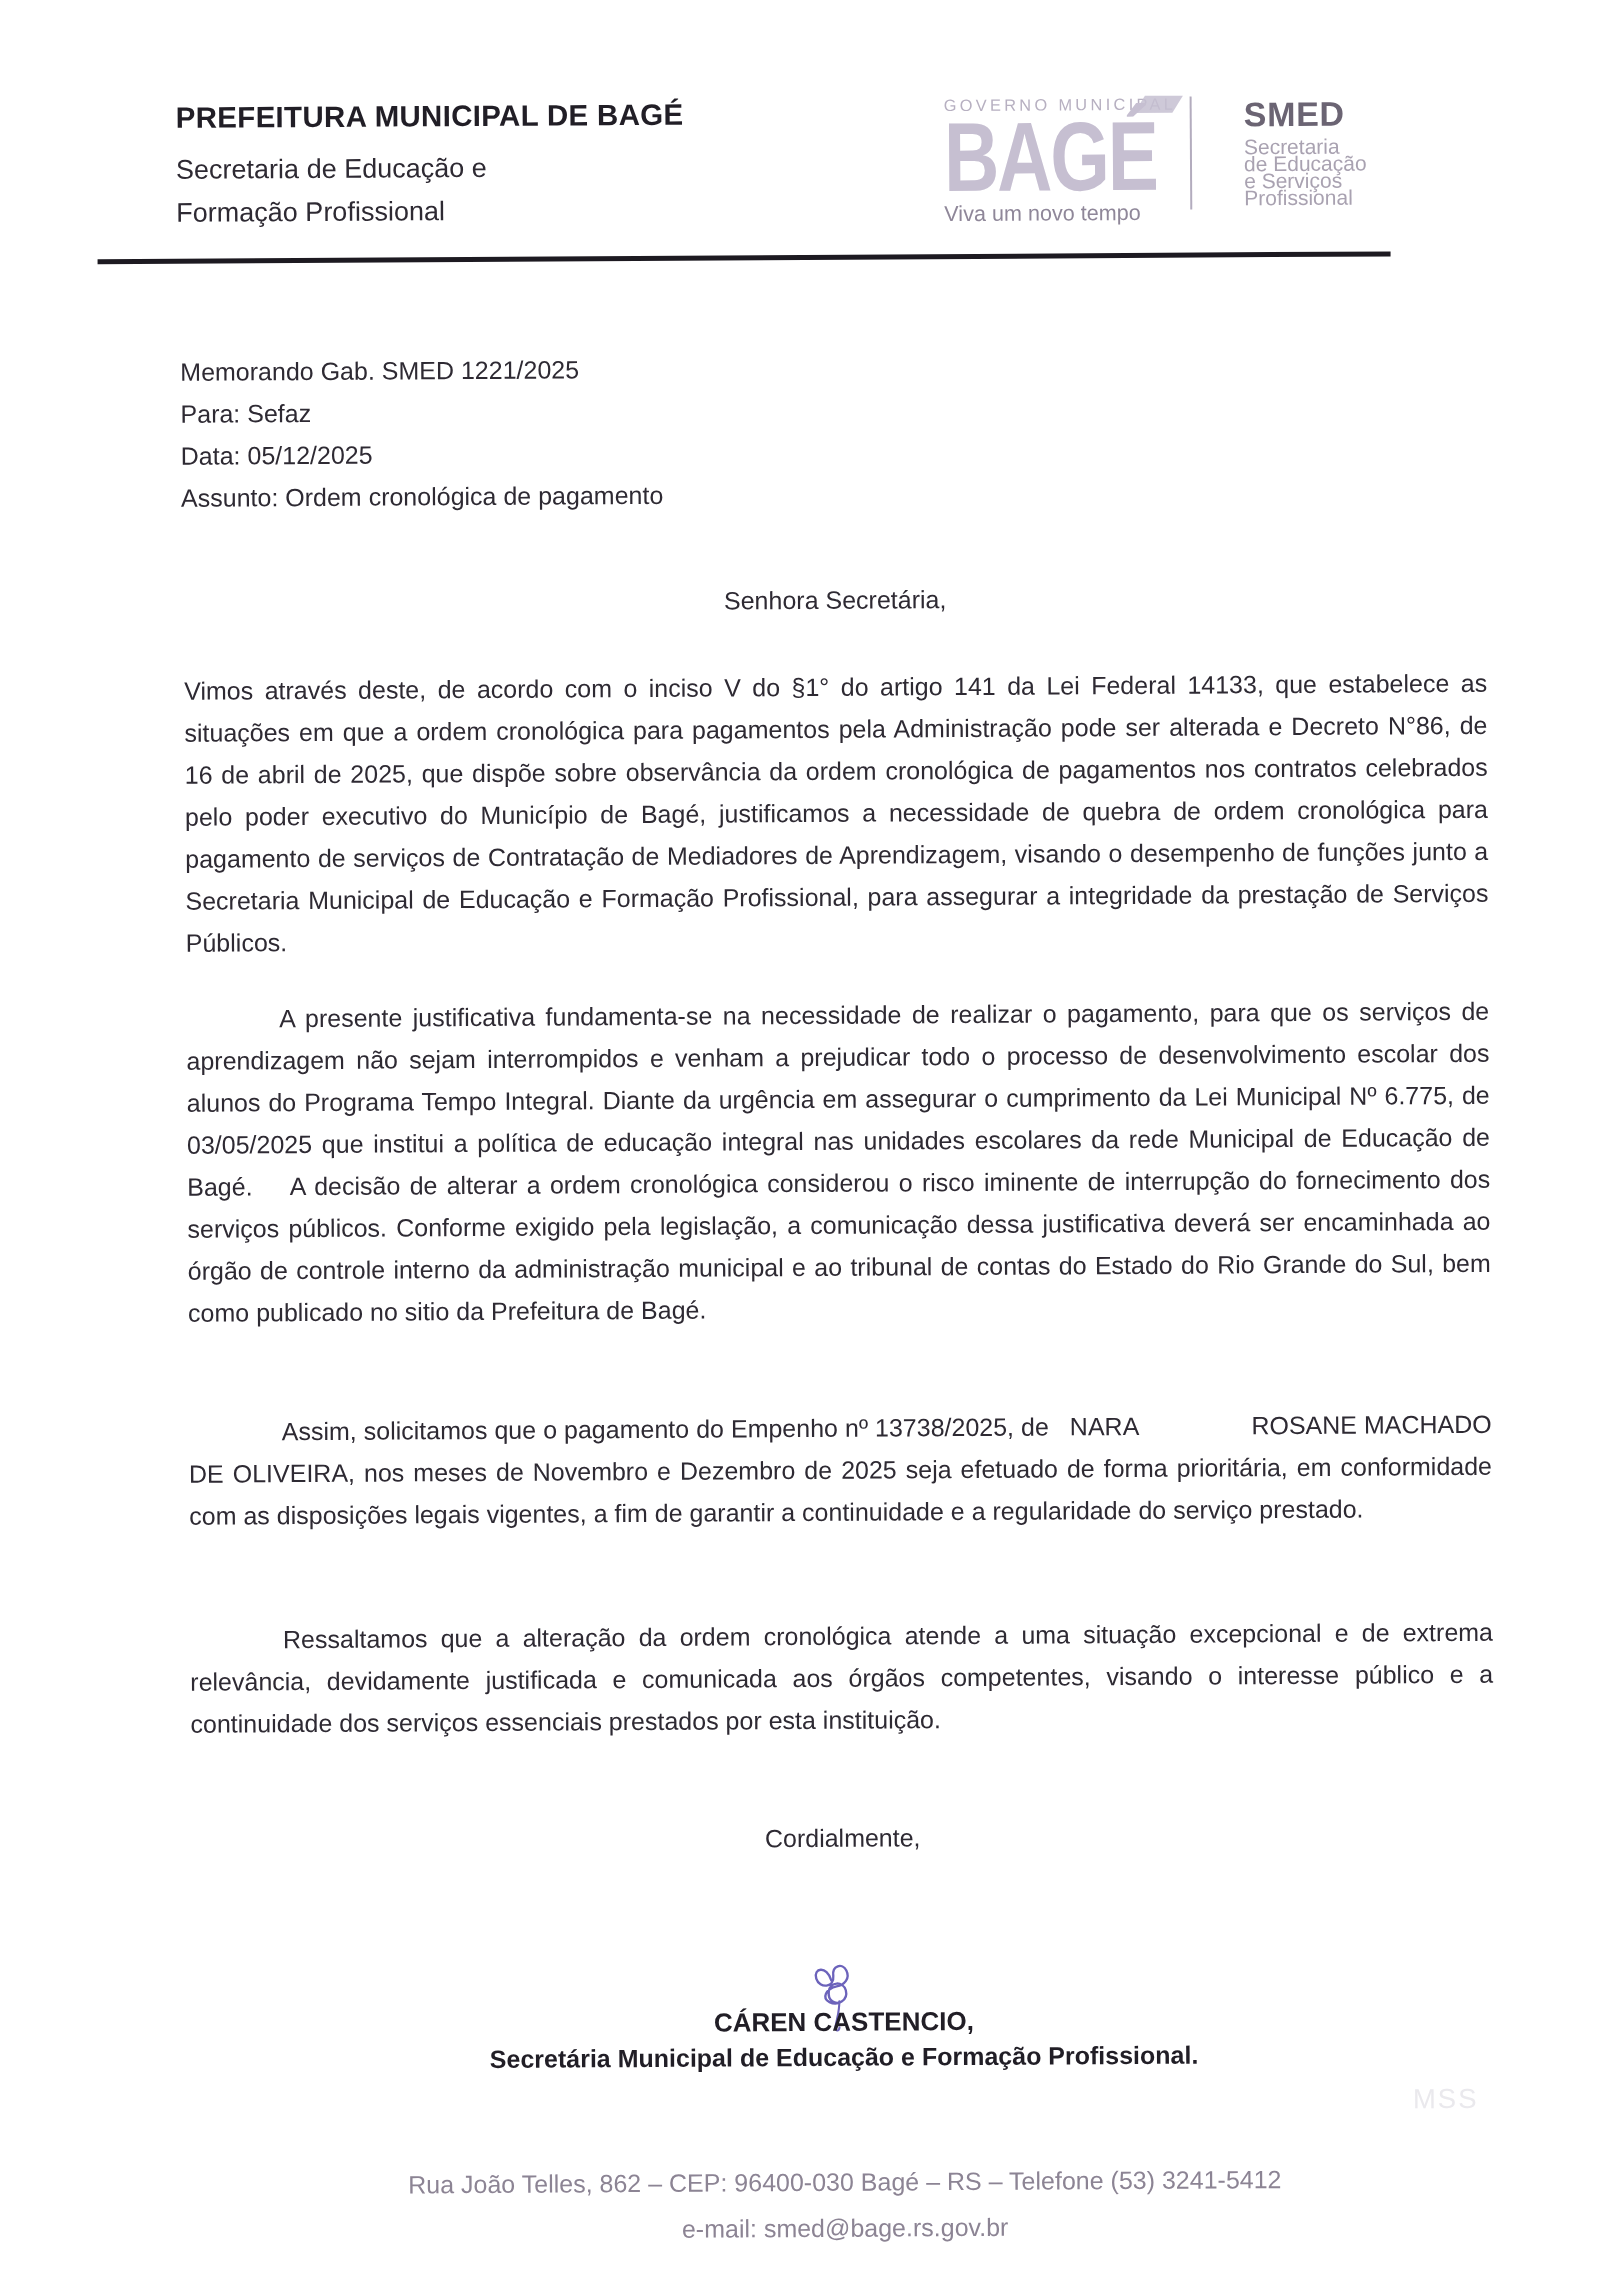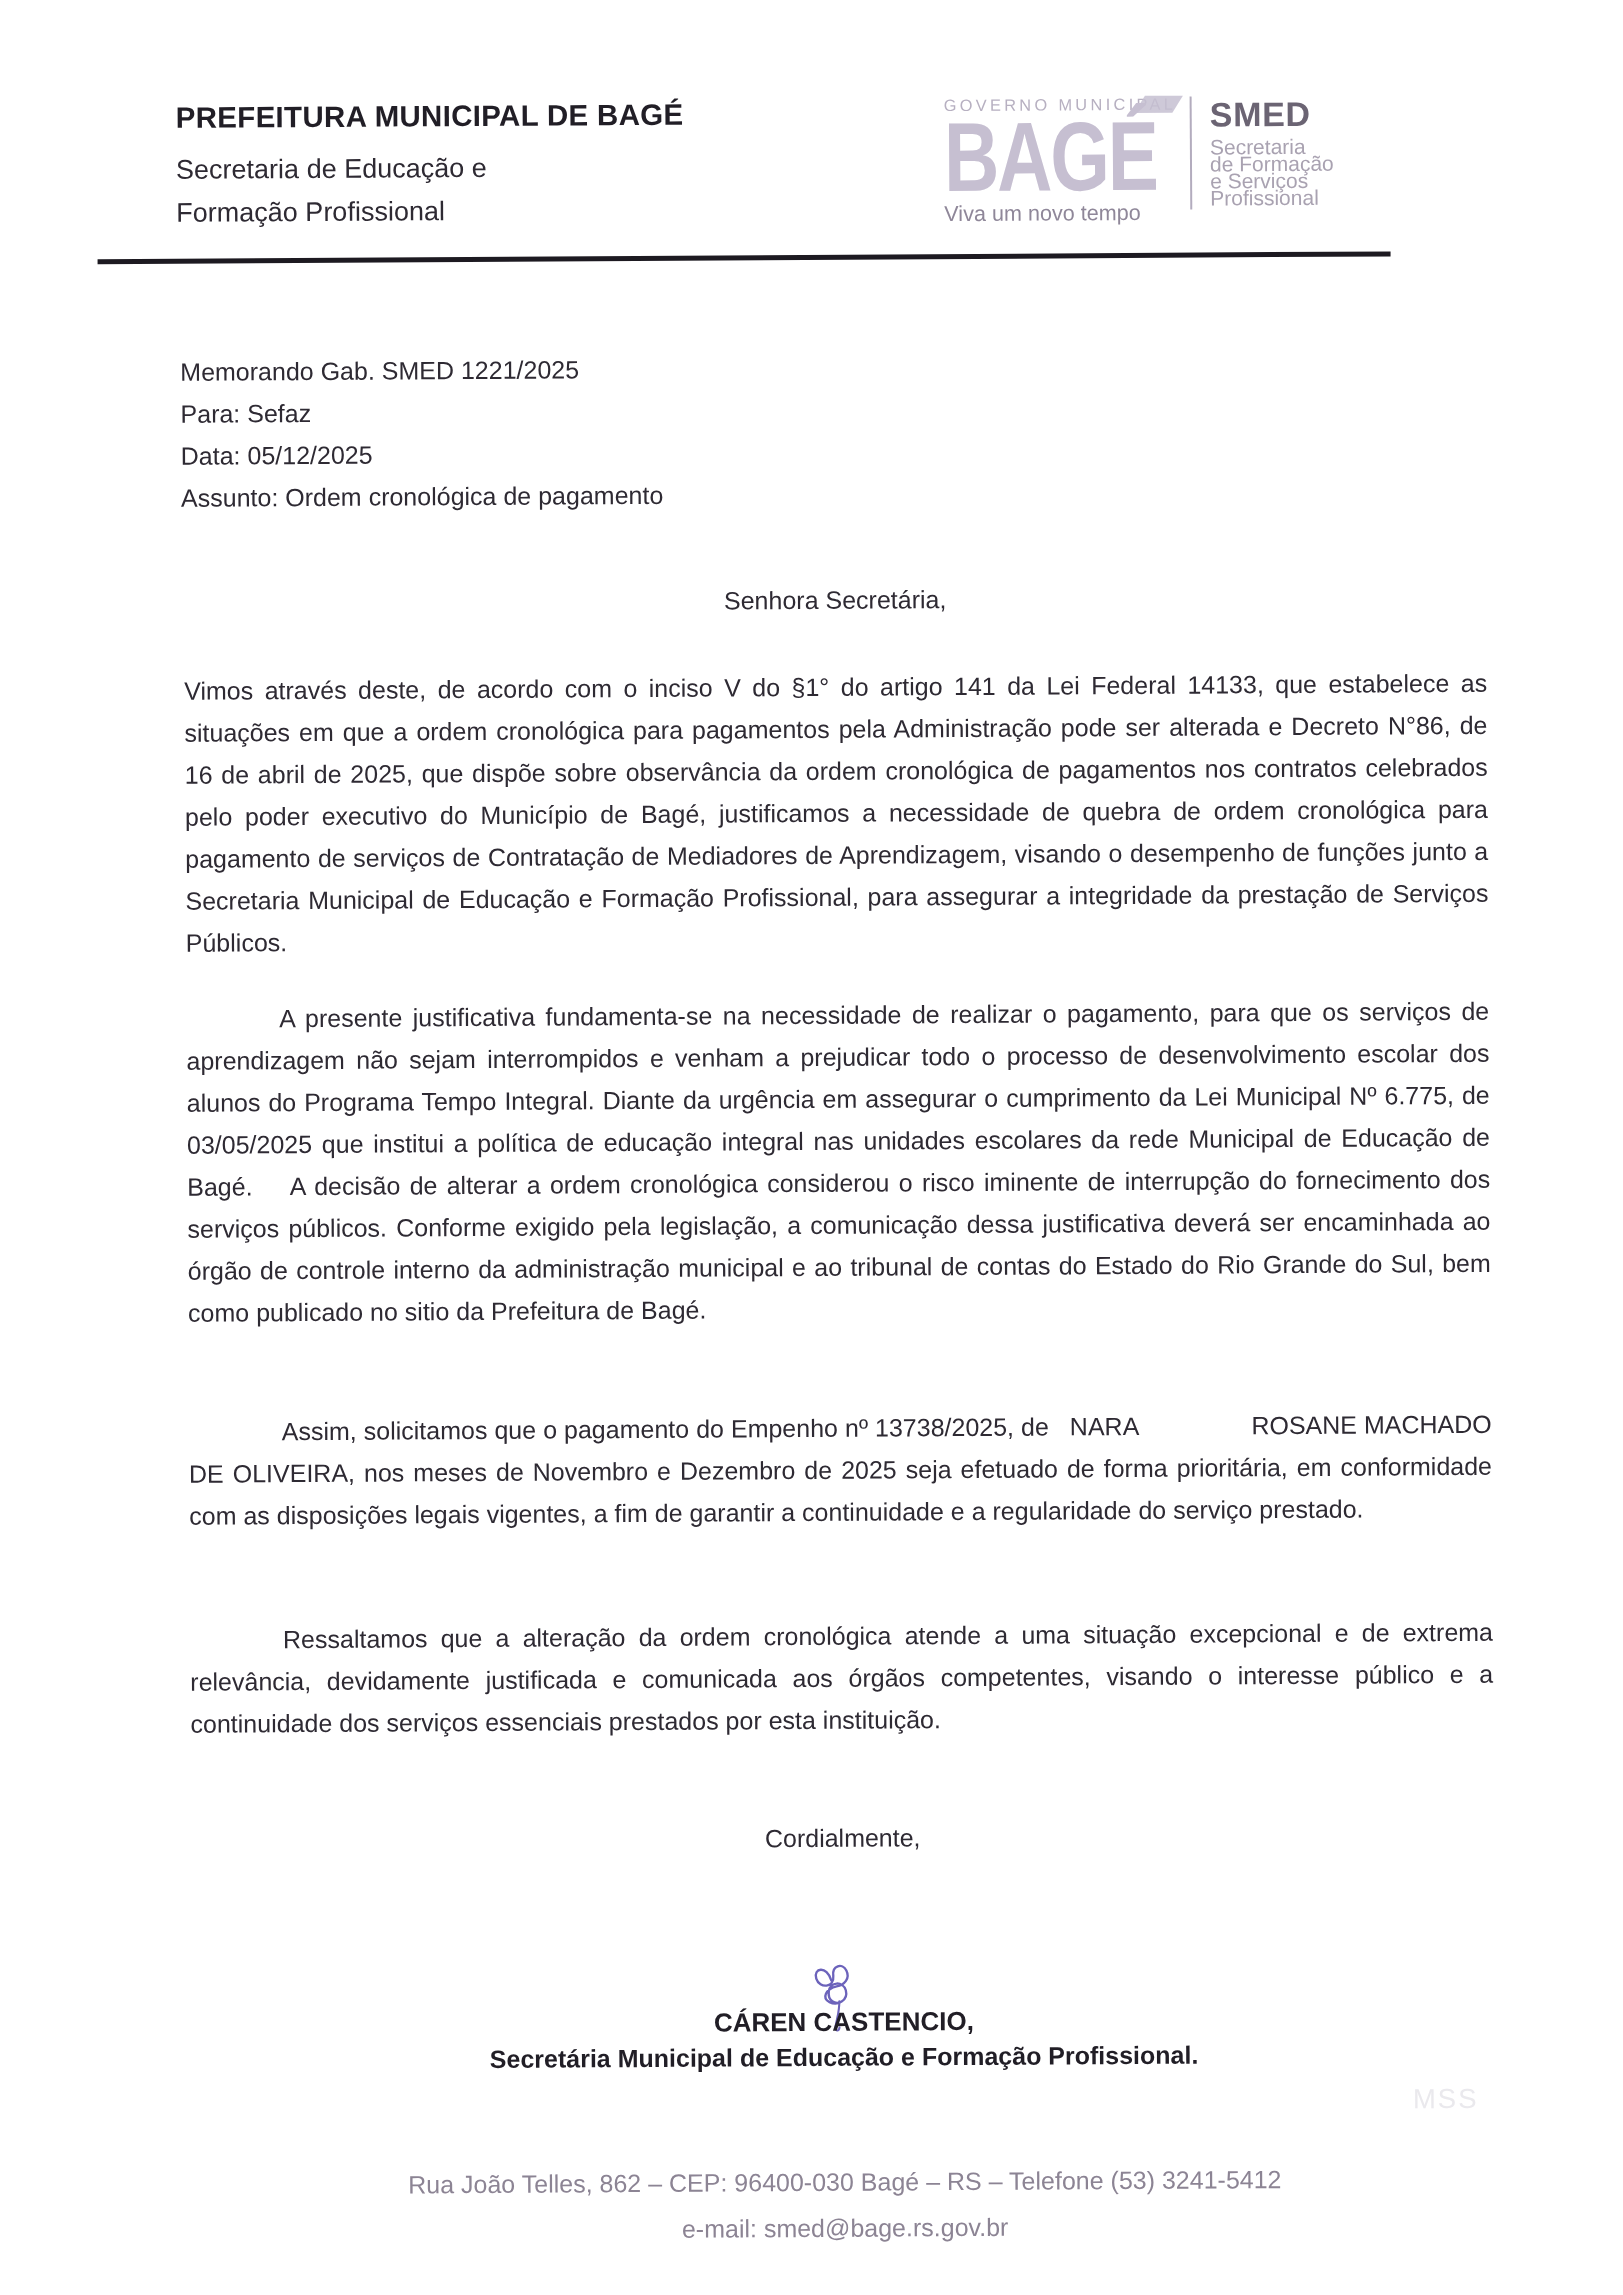--- a/index.html
+++ b/index.html
@@ -32,21 +32,21 @@
   
   .org-block{position:absolute;left:182px;top:96px;}
   .org-name{font-size:29.5px;font-weight:700;letter-spacing:0.3px;color:var(--heading_ink);line-height:35px;margin-bottom:14.4px;}
   .org-dept{font-size:27px;line-height:43px;color:var(--ink);}
   .logo-bage{position:absolute;left:950px;top:97px;width:249px;}
   .logo-top{font-size:16.4px;letter-spacing:3.3px;color:var(--logo_top);white-space:nowrap;}
   .logo-flag{position:absolute;left:196px;top:1.3px;width:38px;height:17px;background:var(--logo_lavender);transform:skewX(-32deg);opacity:0.85;}
   .logo-city{font-size:98px;font-weight:700;color:var(--logo_lavender);line-height:77px;letter-spacing:-2.6px;transform:scaleX(0.78);transform-origin:left top;margin-top:3.9px;}
   .logo-slogan{font-size:21.6px;color:var(--logo_muted);margin-top:5.2px;white-space:nowrap;}
   .logo-divider{position:absolute;left:1196px;top:99px;width:2px;height:113px;background:#b3acbe;}
-  .logo-smed{position:absolute;left:1216px;top:98px;}
+  .logo-smed{position:absolute;left:1250px;top:98px;}
   .smed-acronym{font-size:34px;font-weight:700;letter-spacing:0.7px;color:var(--smed_dark);}
   .smed-sub{font-size:21px;line-height:17px;color:var(--smed_muted);margin-top:3.9px;}
   .header-rule{position:absolute;left:103px;top:255px;width:1293px;height:4.6px;background:var(--rule);}
   
   .memo-head{position:absolute;left:185px;top:347px;font-size:25px;line-height:42px;color:var(--ink);}
   
   .col{position:absolute;left:187px;width:1303px;}
   .salutation{top:586px;text-align:center;font-size:25px;}
   .body-par{
     margin:0;
@@ -88,21 +88,21 @@
         <div class="logo-city">BAGÉ</div>
         <div class="logo-slogan">Viva um novo tempo</div>
       </div>
 
       <div class="logo-divider"></div>
 
       <div class="logo-smed">
         <div class="smed-acronym">SMED</div>
         <div class="smed-sub">
           <div>Secretaria</div>
-          <div>de Formação</div>
+          <div>de Educação</div>
           <div>e Serviços</div>
           <div>Profissional</div>
         </div>
       </div>
     </header>
 
     <div class="header-rule"></div>
 
     <section class="memo-head">
       <div>Memorando Gab. SMED 1221/2025</div>

